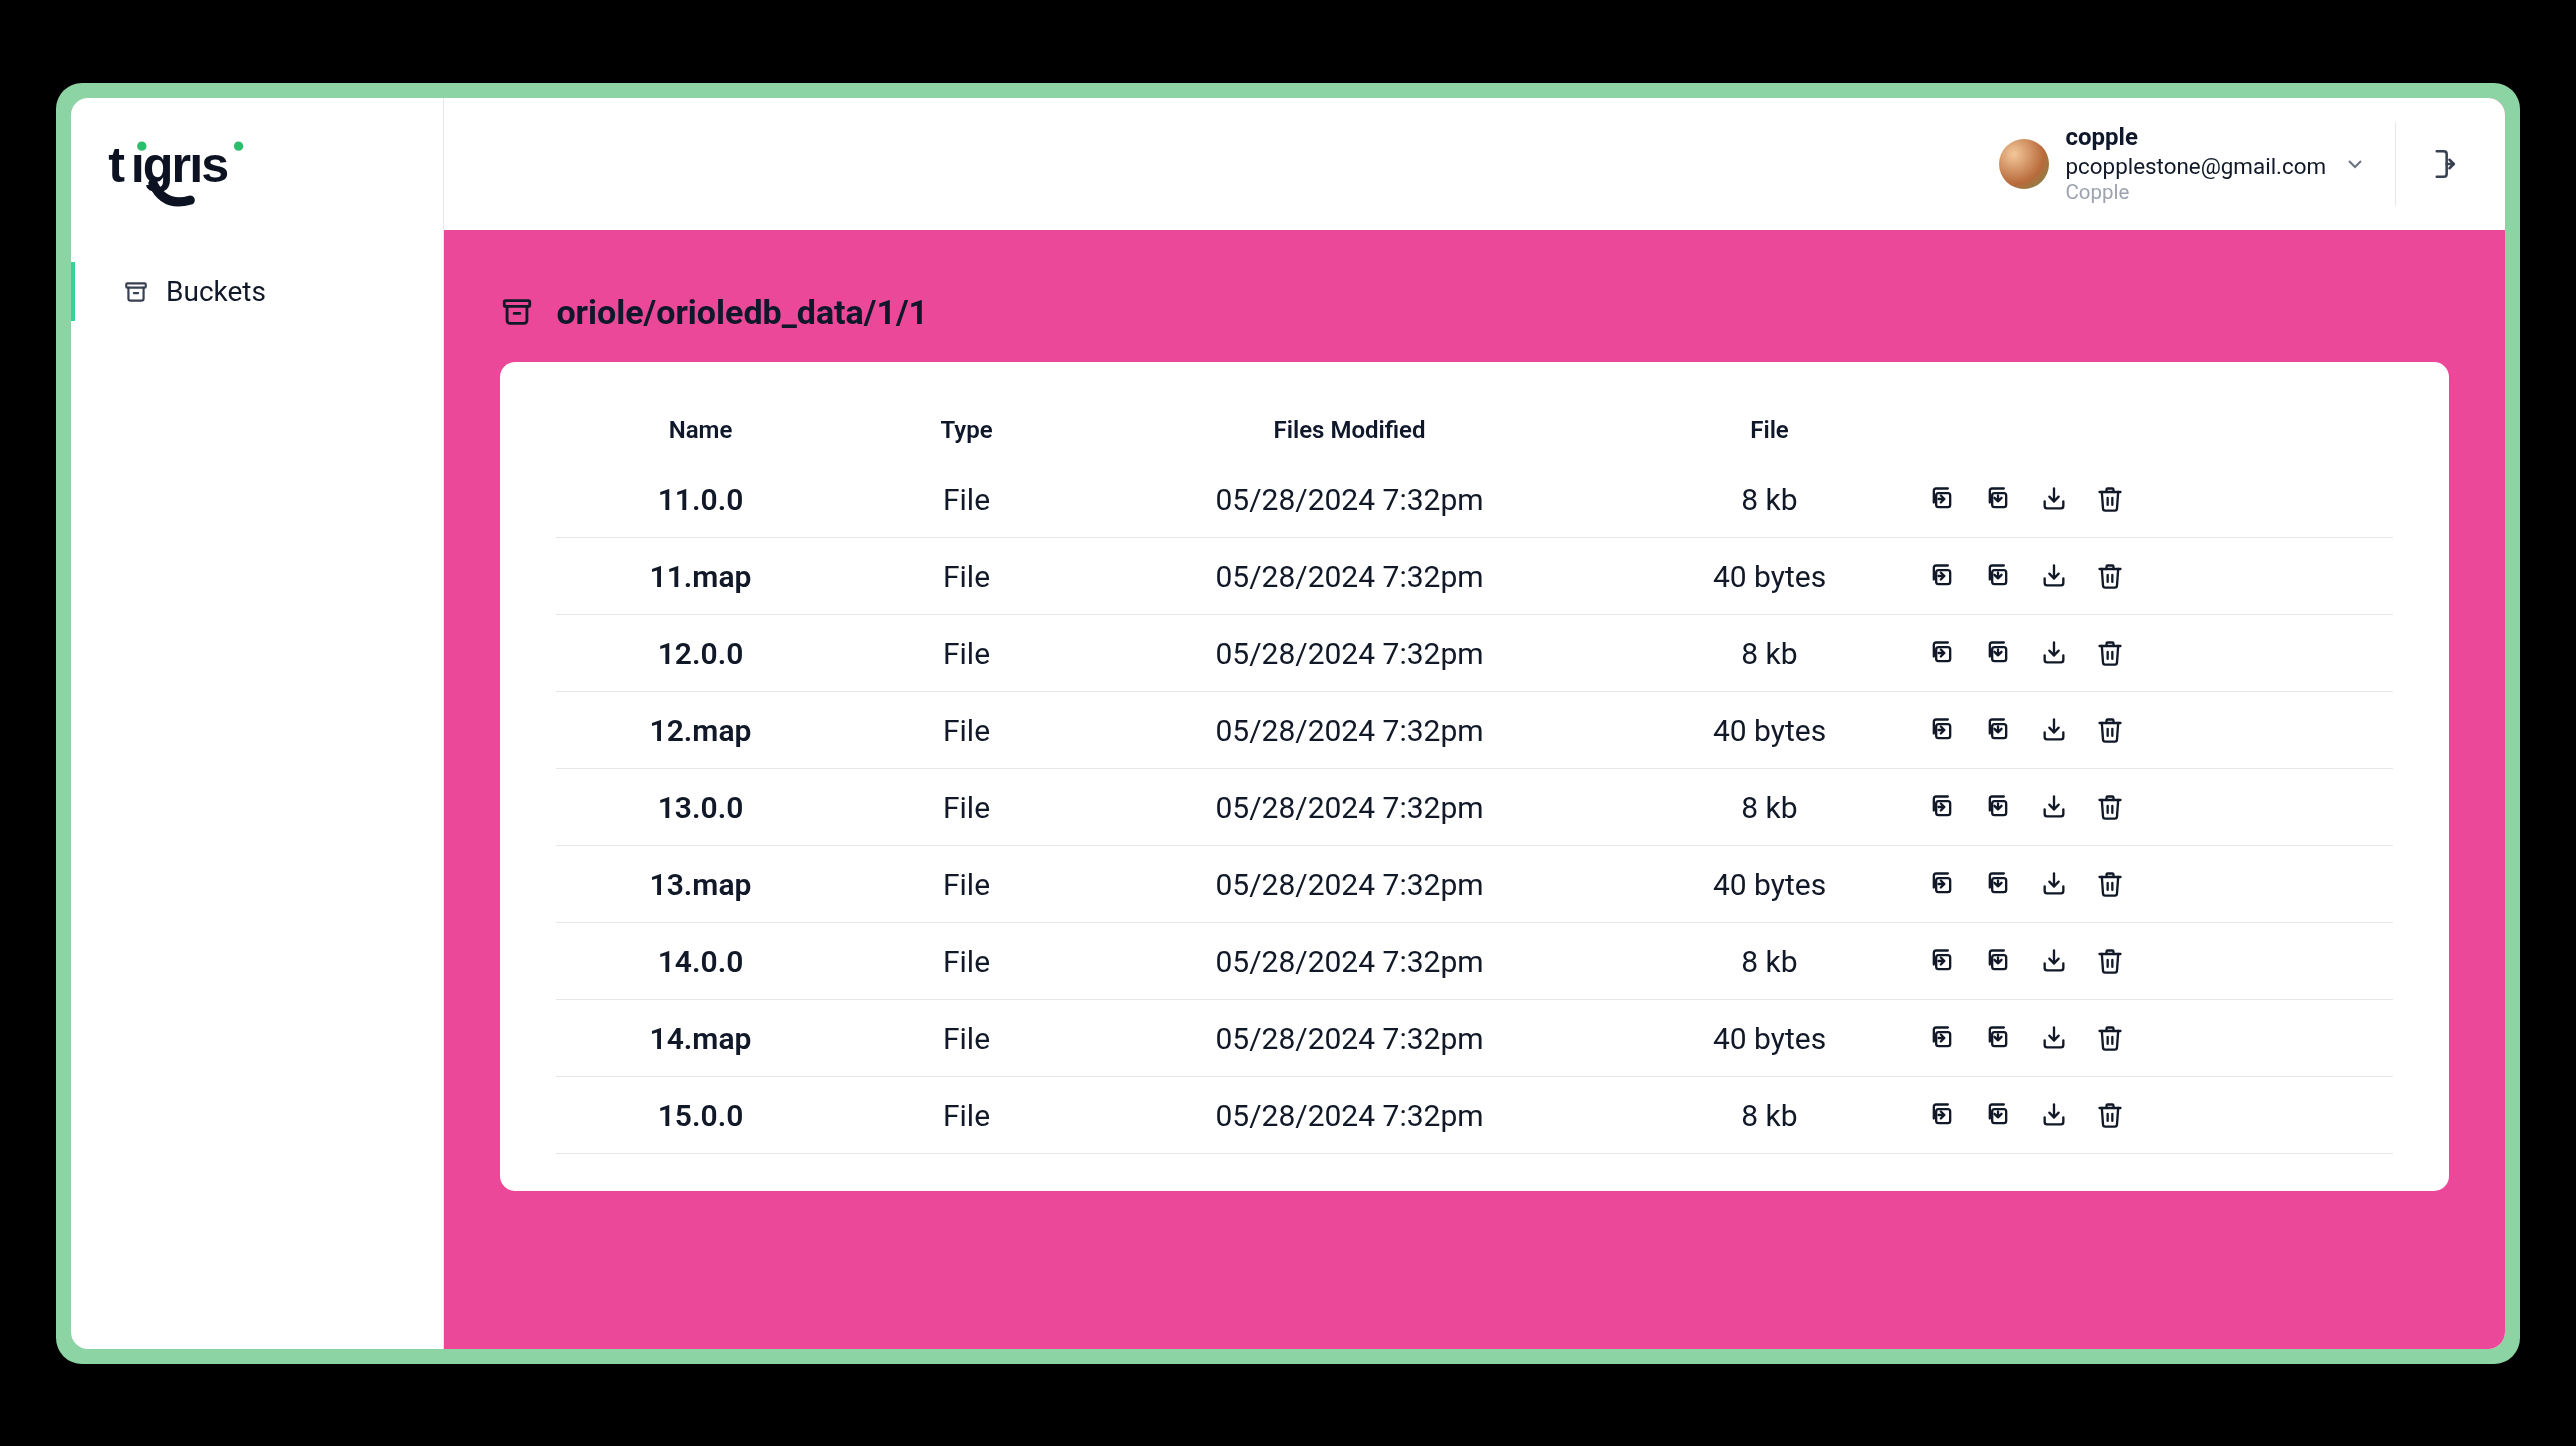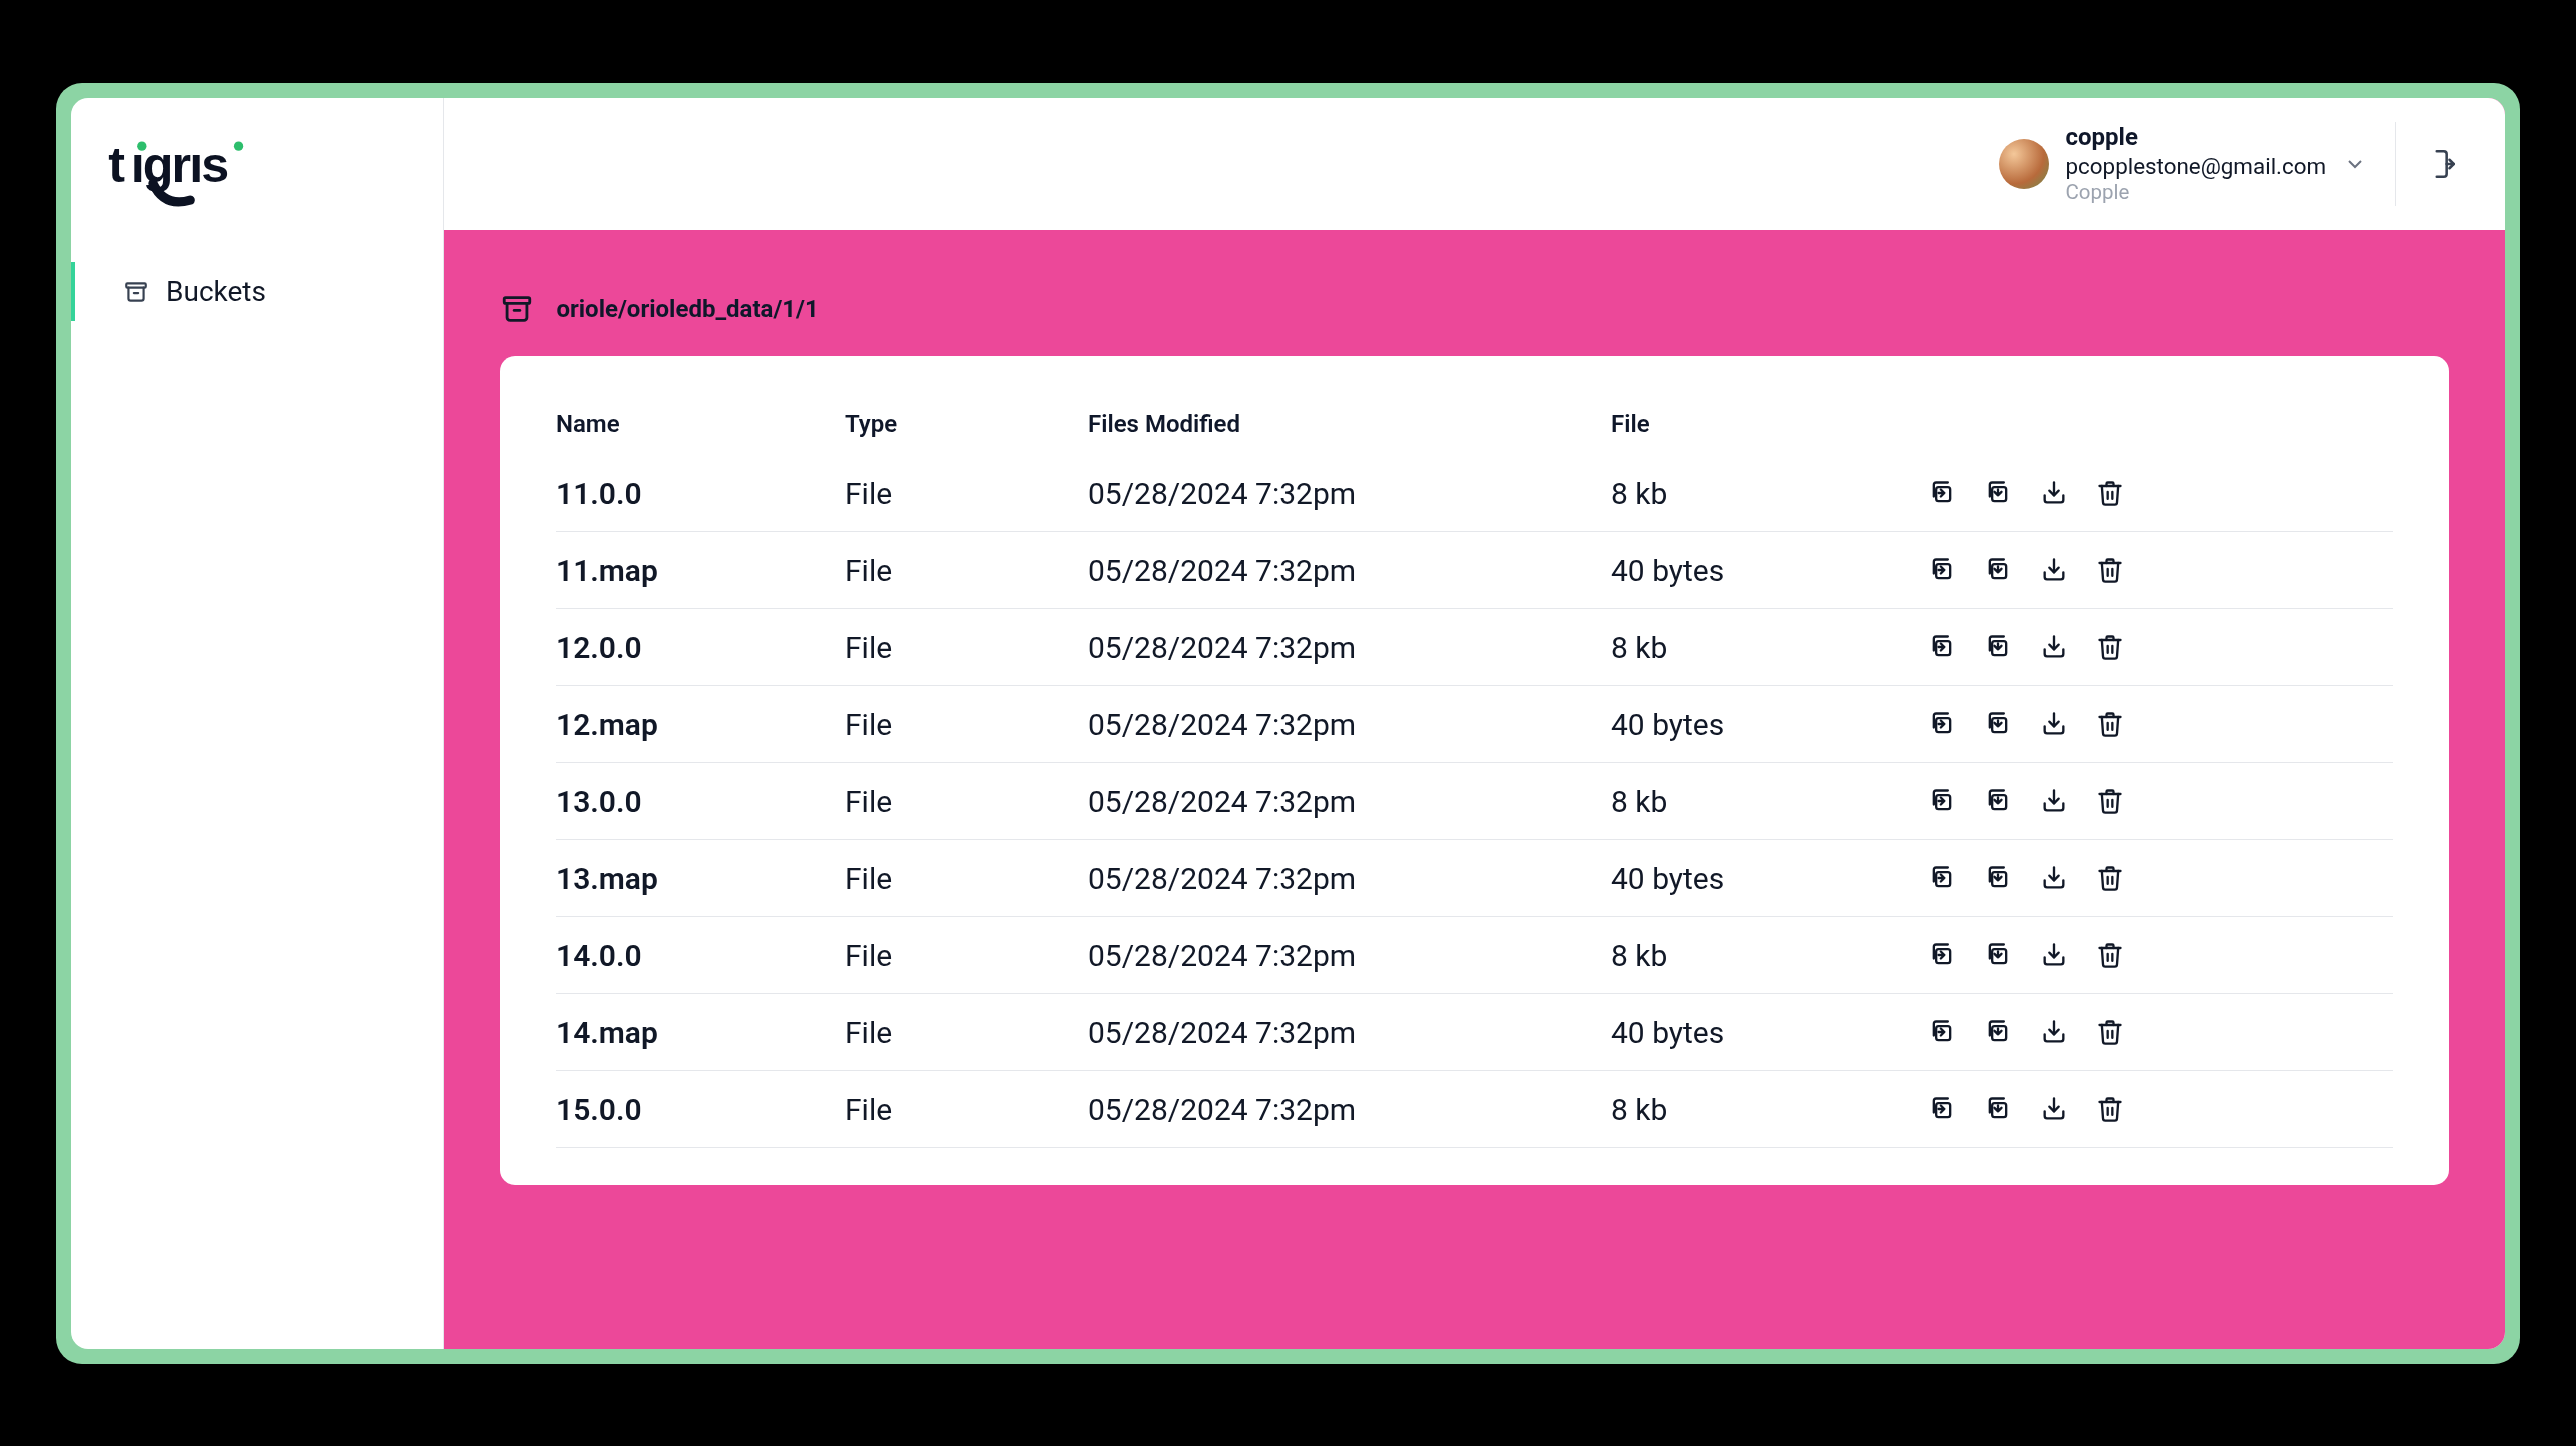--- a/index.html
+++ b/index.html
@@ -90,21 +90,21 @@
   flex: 1;
   overflow: hidden;
 }
 .breadcrumb {
   display: flex;
   align-items: center;
   gap: 22.4px;
   margin-bottom: 30px;
 }
 .breadcrumb .icon { width: 34px; height: 34px; color: #111827; }
-.breadcrumb-text { font-size: 24px; font-weight: 700; color: #0f172a; }
+.breadcrumb-text { font-size: 34px; font-weight: 700; color: #0f172a; }
 
 .card {
   background: #fff;
   border-radius: 15px;
   padding: 37px 56px;
 }
 .card-head {
   display: flex;
   justify-content: space-between;
   align-items: center;
@@ -116,21 +116,21 @@
   background: #b2e4c7;
   color: #0f172a;
   font-size: 24px;
   font-weight: 600;
   padding: 15px 30px;
   border: none;
   border-radius: 9.3px;
   cursor: pointer;
 }
 
-.table { width: 100%; }
+.table { width: 100%; text-align: center; }
 .thead, .trow {
   display: grid;
   grid-template-columns: 289px 243px 523px 317px 1fr;
   align-items: center;
 }
 .thead {
   padding: 17px 0;
   font-size: 24px;
   font-weight: 600;
   color: #0f172a;

